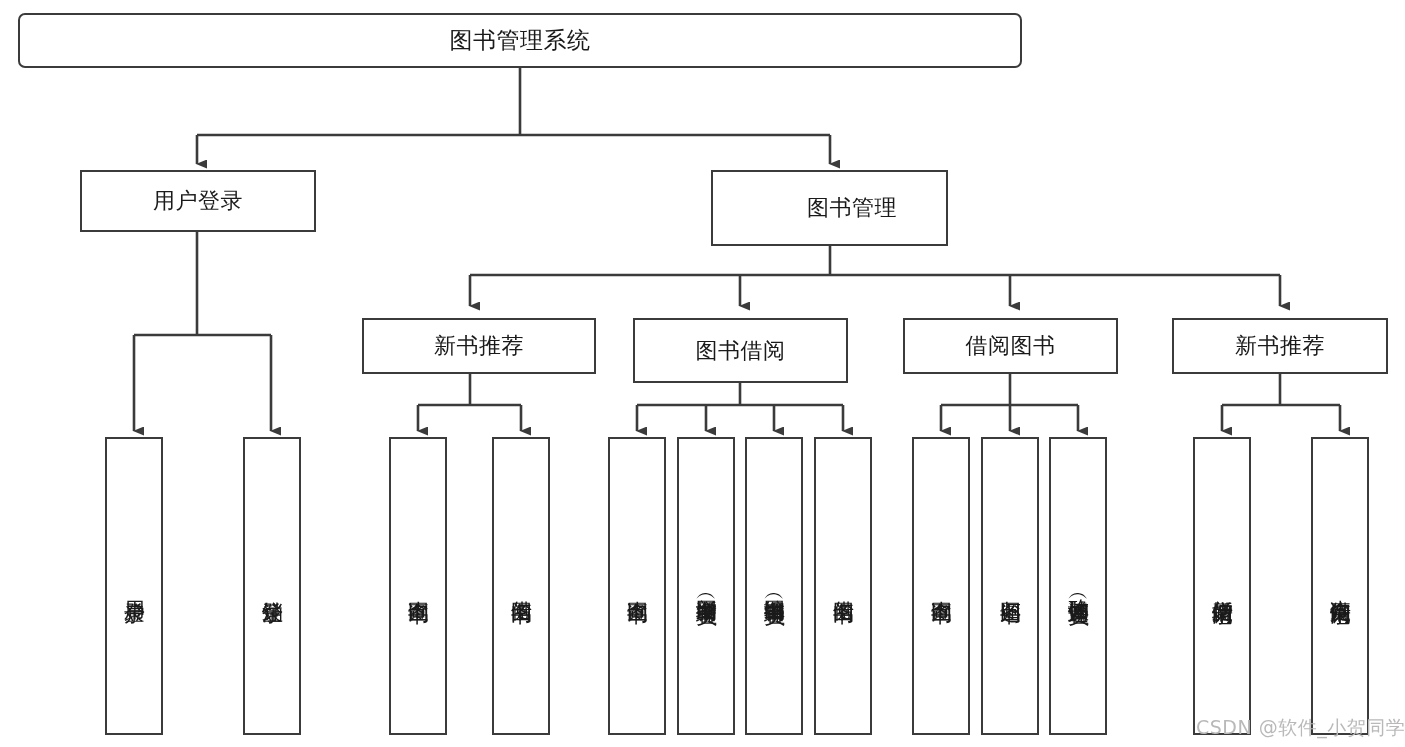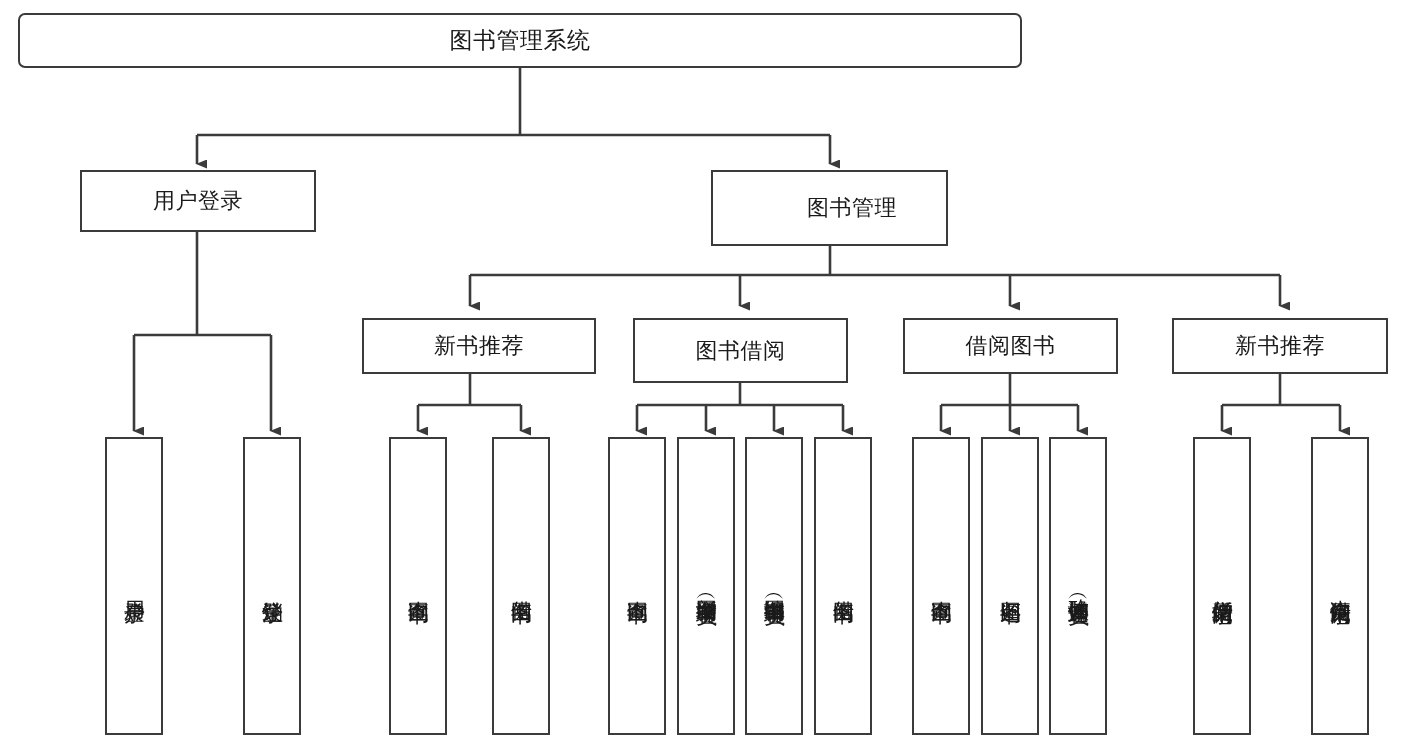--- a/index.html
+++ b/index.html
@@ -171,14 +171,15 @@
     <span class="vtext">确认归还（管理员）</span>
   </div>
 
   <div class="node node-v" style="left:1193px; top:437px; width:58px; height:298px;">
     <span class="vtext">新增借阅记录</span>
   </div>
   <div class="node node-v" style="left:1311px; top:437px; width:58px; height:298px;">
     <span class="vtext">查询借阅记录</span>
   </div>
 
+  <div class="watermark" style="left:1196px; top:715px;">CSDN @软件_小贺同学</div>
 
 </div>
 
 </body></html>

